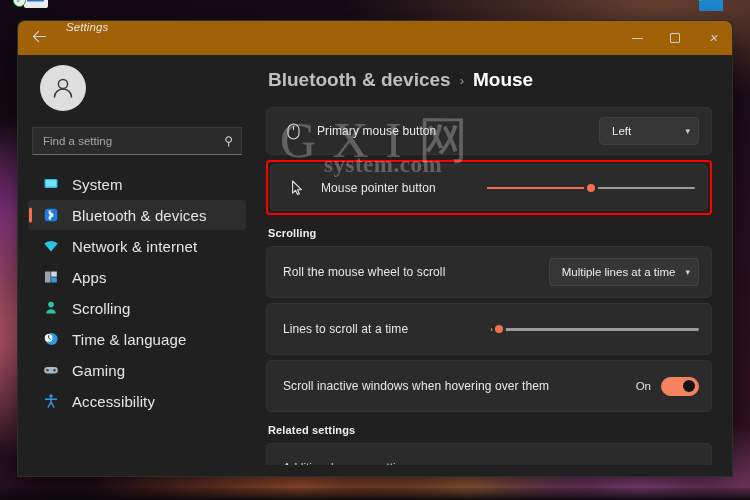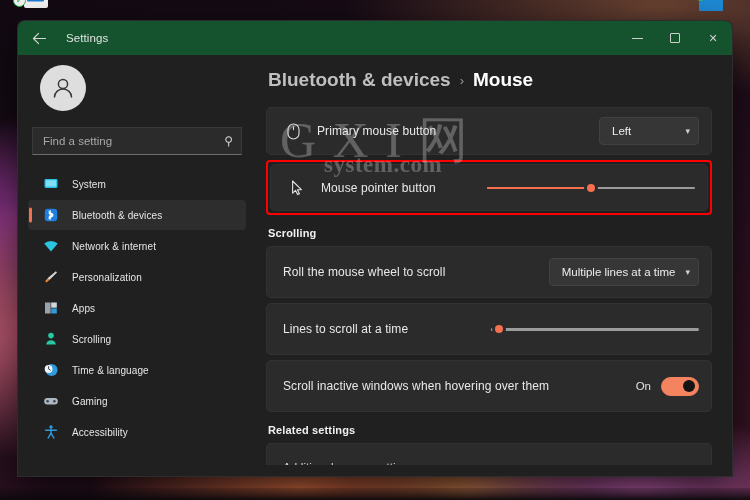--- a/index.html
+++ b/index.html
@@ -57,23 +57,24 @@
     border-radius: 7px 7px 0 0;
     overflow: hidden;
     box-shadow: 0 0 0 1px #2d2d2d, 0 14px 40px rgba(0,0,0,.75);
     display: flex; flex-direction: column;
     z-index: 5;
   }
 
   
   #titlebar {
     height: 34px; flex: 0 0 34px;
-    display: flex; align-items: center;
-    background: #14532d;
+    display: flex; 
+    background: #a16207;
     position: relative;
+    font-style: italic;
   }
   #back-button {
     width: 30px; height: 30px; margin-left: 6px;
     display:flex; align-items:center; justify-content:center;
     border-radius: 4px; cursor: pointer;
     color: #d6d6d6; font-size: 15px; line-height: 1;
   }
   #window-title {
     font-size: 11.5px; color: #e3e3e3; margin-left: 12px;
     letter-spacing: .1px;
@@ -140,21 +141,21 @@
     position: absolute; left: 1px; top: 50%;
     transform: translateY(-50%);
     width: 3px; height: 15px; border-radius: 2px;
     background: #f4704e;
   }
   .nav-icon {
     width: 17px; height: 17px; flex: 0 0 17px;
     margin-right: 13px;
     display: flex; align-items: center; justify-content: center;
   }
-  .nav-label { font-size: 10px; color: #e6e6e6; letter-spacing: .1px; text-align: right; }
+  .nav-label { font-size: 15px; color: #e6e6e6; letter-spacing: .1px; text-align: right; }
 
   
   #content {
     flex: 1 1 auto;
     background: #202020;
     padding: 14px 20px 0 10px;
     overflow: hidden;
     position: relative;
   }
   #breadcrumb {
@@ -381,29 +382,20 @@
 
           <div class="nav-item">
             <span class="nav-icon">
               <svg width="16" height="16" viewBox="0 0 16 16">
                 <path d="M1.2 5.6 A10.5 10.5 0 0 1 14.8 5.6 L8 13.6 Z" fill="#2cc5e0"></path>
               </svg>
             </span>
             <span class="nav-label">Network &amp; internet</span>
           </div>
 
-          <div class="nav-item">
-            <span class="nav-icon">
-              <svg width="16" height="16" viewBox="0 0 16 16">
-                <path d="M12.8 2.2 L14 3.4 L6.4 11 L4.6 9.2 Z" fill="#d8d8d8"></path>
-                <path d="M4.6 9.2 L6.4 11 L3.4 13.4 L2.2 12.2 Z" fill="#f08a42"></path>
-              </svg>
-            </span>
-            <span class="nav-label">Personalization</span>
-          </div>
 
           <div class="nav-item">
             <span class="nav-icon">
               <svg width="16" height="16" viewBox="0 0 16 16">
                 <rect x="2" y="2.5" width="5.6" height="11" fill="#9aa3ad"></rect>
                 <rect x="8.2" y="2.5" width="5.6" height="5.2" fill="#cfd6dd"></rect>
                 <rect x="8.2" y="8.4" width="5.6" height="5.1" fill="#2f9bdc"></rect>
               </svg>
             </span>
             <span class="nav-label">Apps</span>

